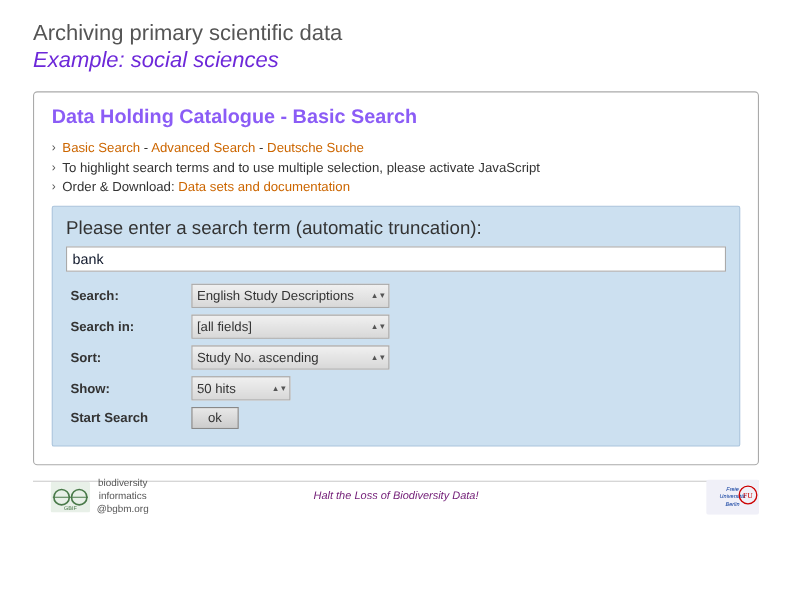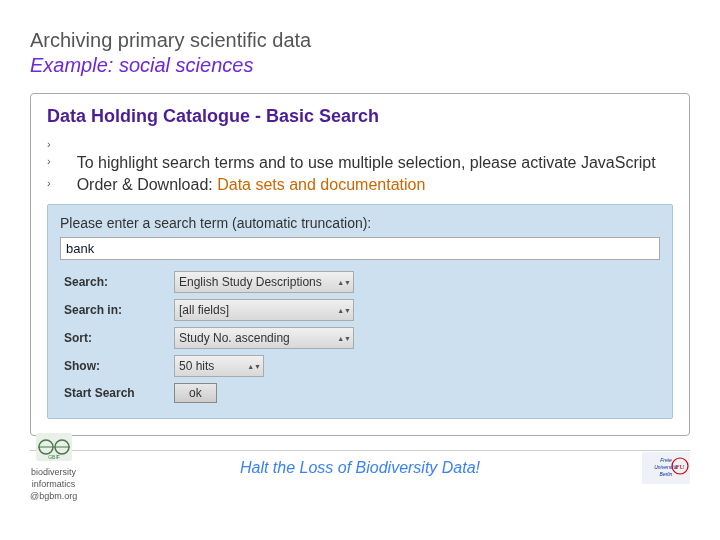--- a/index.html
+++ b/index.html
@@ -10,21 +10,21 @@
       font-family: Arial, Helvetica, sans-serif;
       font-size: 13px;
       color: #333;
       overflow: hidden;
     }
 
     .slide-container {
       width: 720px;
       height: 512px;
       position: relative;
-      padding: 29px 30px 10px 30px;
+      padding: 19px 30px 10px 30px;
     }
 
     .slide-title {
       font-size: 20px;
       font-weight: normal;
       color: #555;
       margin-bottom: 2px;
       font-style: normal;
     }
 
@@ -38,21 +38,21 @@
     .catalogue-box {
       border: 1px solid #aaa;
       border-radius: 4px;
       background: #fff;
       padding: 12px 16px 16px 16px;
     }
 
     .catalogue-title {
       font-size: 18px;
       font-weight: bold;
-      color: #4c1d95;
+      color: #8b5cf6;
       margin-bottom: 10px;
     }
 
     .nav-row {
       display: flex;
       align-items: flex-start;
       margin-bottom: 4px;
       font-size: 12px;
     }
 
@@ -69,38 +69,37 @@
     }
 
     .nav-links a, .link-style {
       color: #cc6600;
       text-decoration: none;
       cursor: pointer;
     }
 
     .info-text {
       color: #333;
-      font-size: 16px;
-      margin-left: 20px;
+      font-size: 12px;
     }
 
     .order-label {
       font-weight: normal;
     }
 
     .search-form-area {
       background: #cce0f0;
       border: 1px solid #aac4dc;
       border-radius: 2px;
       margin-top: 10px;
       padding: 10px 12px 12px 12px;
     }
 
     .search-prompt {
-      font-size: 14px;
+      font-size: 17px;
       color: #333;
       margin-bottom: 6px;
     }
 
     .search-input-full {
       width: 100%;
       padding: 3px 5px;
       border: 1px solid #aaa;
       background: #fff;
       font-size: 13px;
@@ -188,42 +187,41 @@
       border-top: 1px solid #ccc;
       padding-top: 8px;
       position: relative;
     }
 
     .footer-left {
       display: flex;
       align-items: center;
       gap: 6px;
       position: absolute;
-      left: 0;
-      flex-direction: column;
+      left: 16px;
     }
 
     .footer-logo-box {
       display: flex;
       flex-direction: column;
       align-items: center;
       font-size: 9px;
       color: #555;
       line-height: 1.3;
     }
 
     .footer-logo-icon {
       width: 36px;
       height: 28px;
     }
 
     .footer-text {
-      font-size: 16px;
+      font-size: 10px;
       font-style: italic;
-      color: #3b82f6;
+      color: #701a75;
     }
 
     .footer-right {
       position: absolute;
       right: 0;
       display: flex;
       align-items: center;
     }
 
     .fu-emblem {
@@ -236,20 +234,27 @@
 
 <div class="slide-container">
   <div class="slide-title">Archiving primary scientific data</div>
   <div class="slide-subtitle">Example: social sciences</div>
 
   <div class="catalogue-box">
     <div class="catalogue-title">Data Holding Catalogue - Basic Search</div>
 
     <div class="nav-row">
       <span class="bullet">›</span>
+      <span class="nav-links">
+        <a href="#">Basic Search</a>
+        <span> - </span>
+        <a href="#">Advanced Search</a>
+        <span> - </span>
+        <a href="#">Deutsche Suche</a>
+      </span>
     </div>
 
     <div class="nav-row">
       <span class="bullet">›</span>
       <span class="info-text">To highlight search terms and to use multiple selection, please activate JavaScript</span>
     </div>
 
     <div class="nav-row">
       <span class="bullet">›</span>
       <span class="info-text">

